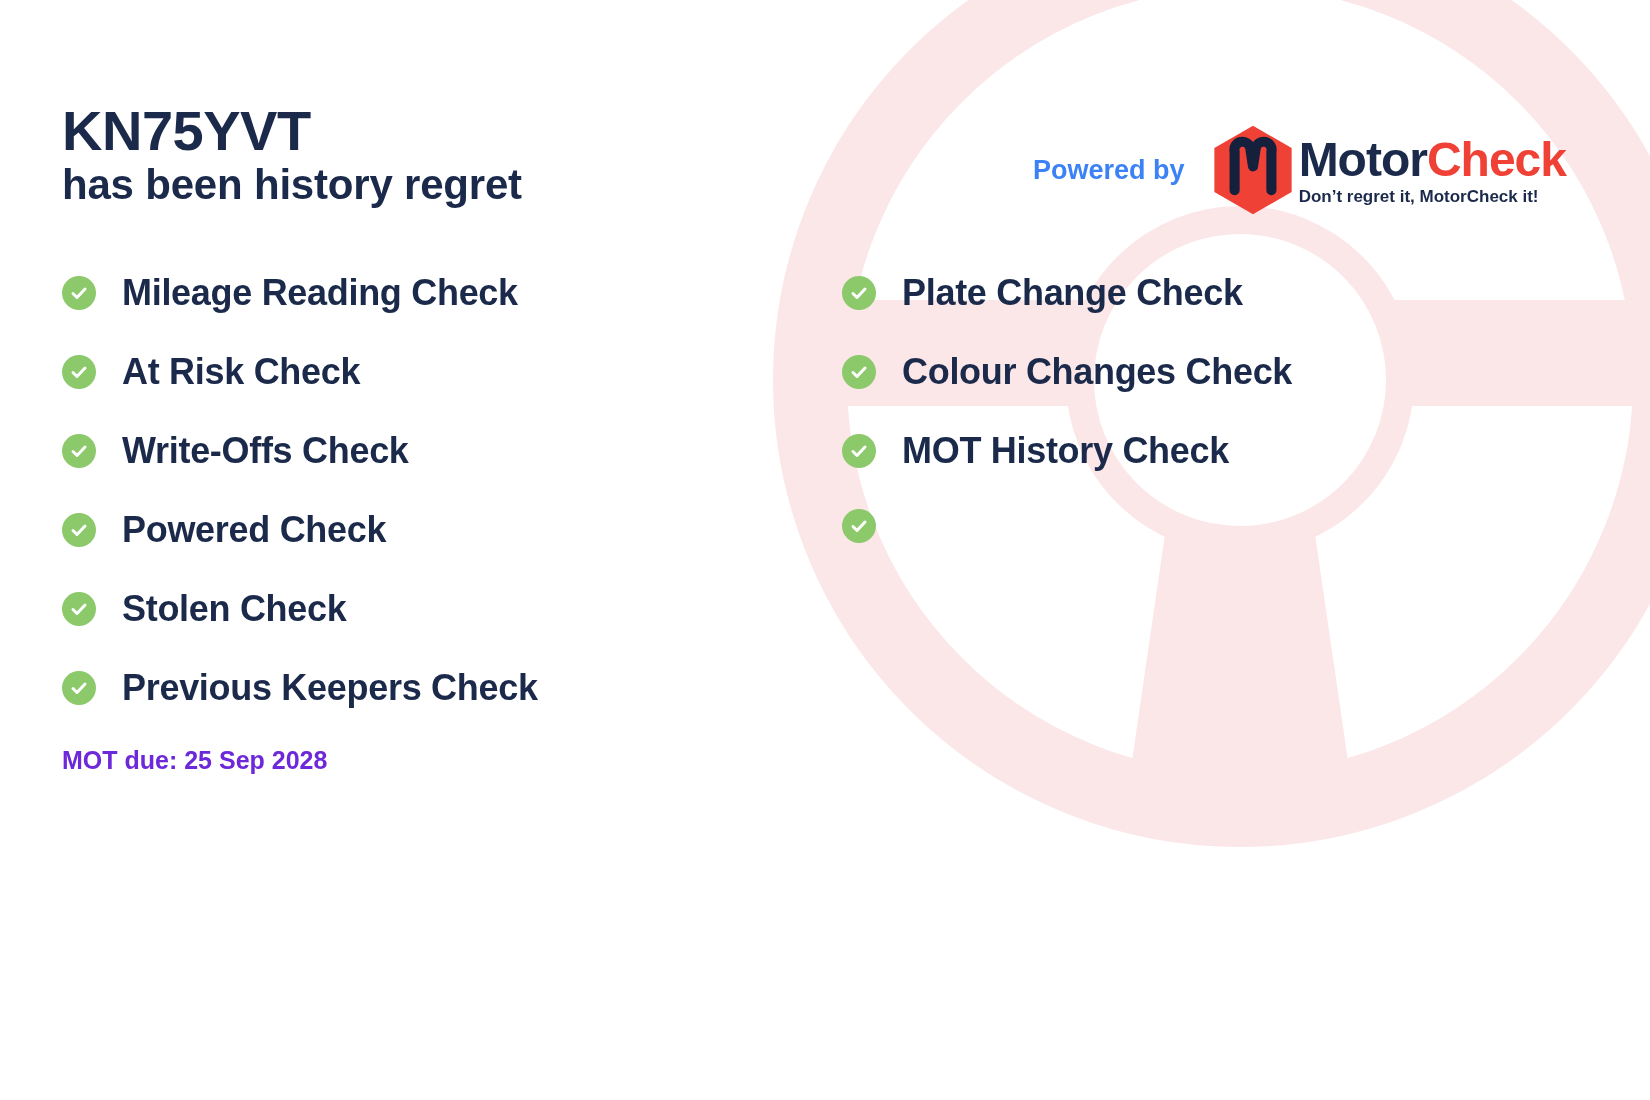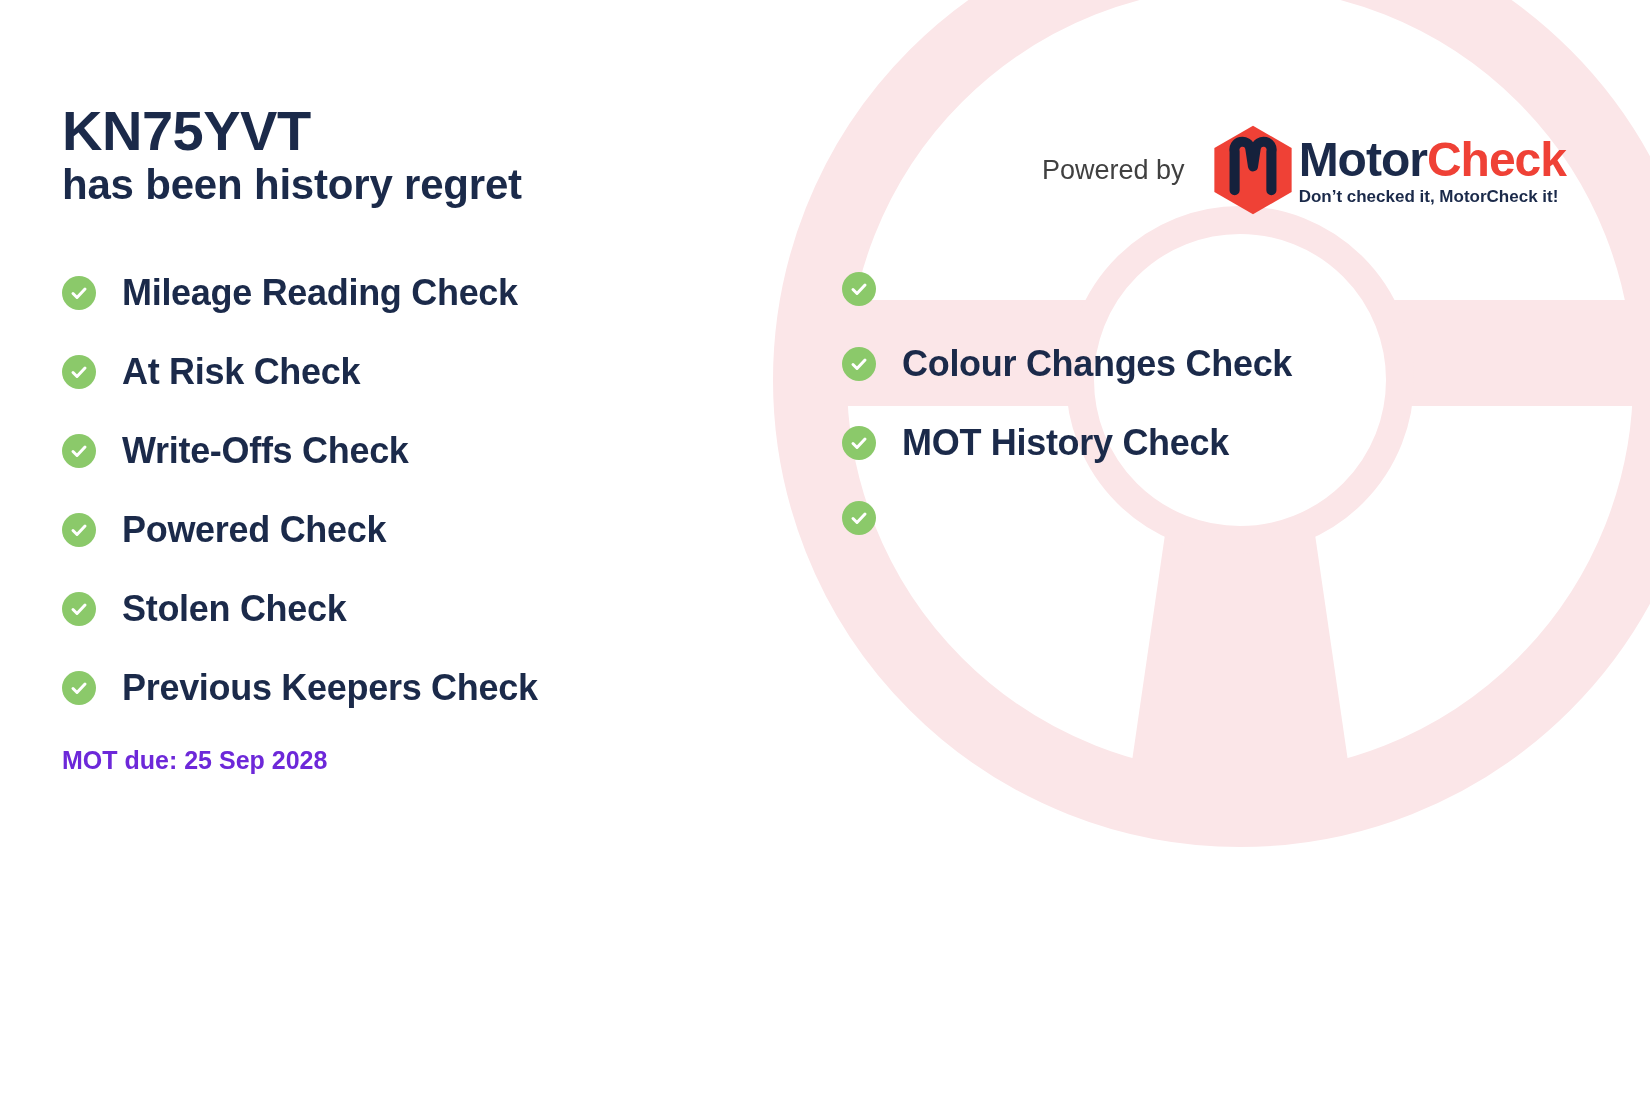--- a/index.html
+++ b/index.html
@@ -70,22 +70,22 @@
   
   .brand {
     display: flex;
     align-items: center;
     gap: 22px;
     margin-top: 28px;
     margin-right: 24px;
   }
   .powered-by {
     font-size: 27px;
-    color: #404040;
-    font-weight: 400;
+    color: #3b82f6;
+    font-weight: 700;
     white-space: nowrap;
     margin-left: 41px;
   }
   .logo-lockup {
     display: flex;
     align-items: center;
     gap: 0;
   }
   .hex {
     width: 92px;
@@ -183,21 +183,21 @@
         <span class="hex">
           <svg viewBox="0 0 100 100" xmlns="http://www.w3.org/2000/svg" aria-hidden="true">
             <path d="M50 2 L92 26 V74 L50 98 L8 74 V26 Z" fill="#ef4136" rx="10"></path>
             <path d="M30 72 V30 a1 1 0 0 1 17 -4 L50 46 L53 26 a1 1 0 0 1 17 4 V72" fill="none" stroke="#15213c" stroke-width="11" stroke-linecap="round" stroke-linejoin="round"></path>
           </svg>
         </span>
         <div class="wordmark-wrap">
           <div class="wordmark">
             <span class="wm-motor">Motor</span><span class="wm-check">Check</span>
           </div>
-          <div class="tagline">Don’t checked it, MotorCheck it!</div>
+          <div class="tagline">Don’t regret it, MotorCheck it!</div>
         </div>
       </div>
     </div>
 
   </div>
 
   <div class="checks">
 
     <div class="col left">
 
@@ -259,20 +259,21 @@
     </div>
 
     <div class="col right">
 
       <div class="check-item">
         <span class="tick">
           <svg width="20" height="20" viewBox="0 0 20 20" aria-hidden="true">
               <path d="M4 10.5 L8 14.5 L16 6" fill="none" stroke="#ffffff" stroke-width="3" stroke-linecap="round" stroke-linejoin="round"></path>
             </svg>
         </span>
+        <span class="check-label">Plate Change Check</span>
       </div>
 
       <div class="check-item">
         <span class="tick">
           <svg width="20" height="20" viewBox="0 0 20 20" aria-hidden="true">
               <path d="M4 10.5 L8 14.5 L16 6" fill="none" stroke="#ffffff" stroke-width="3" stroke-linecap="round" stroke-linejoin="round"></path>
             </svg>
         </span>
         <span class="check-label">Colour Changes Check</span>
       </div>

